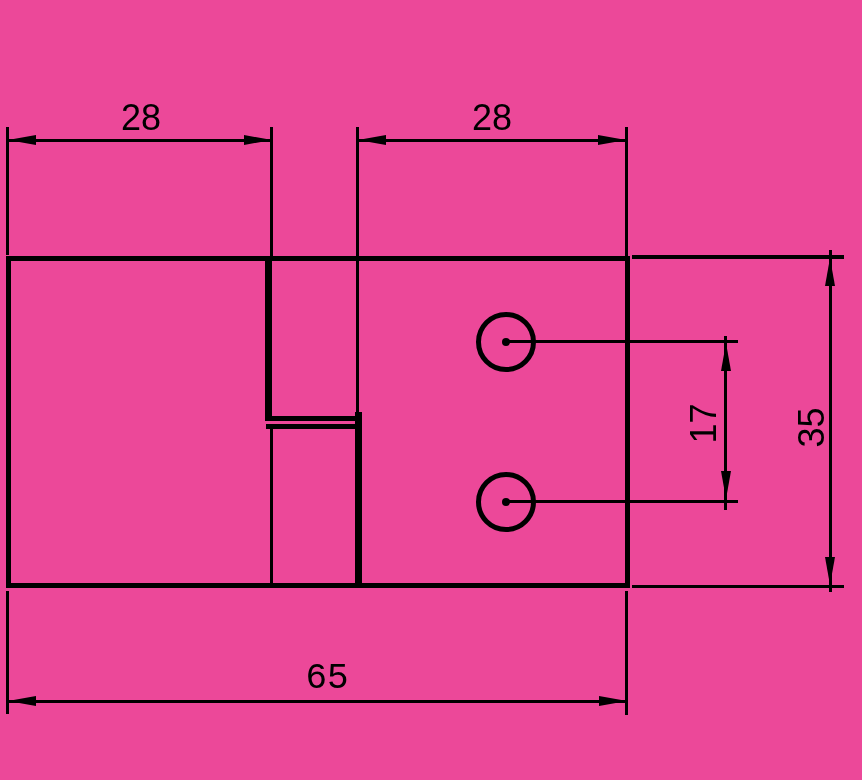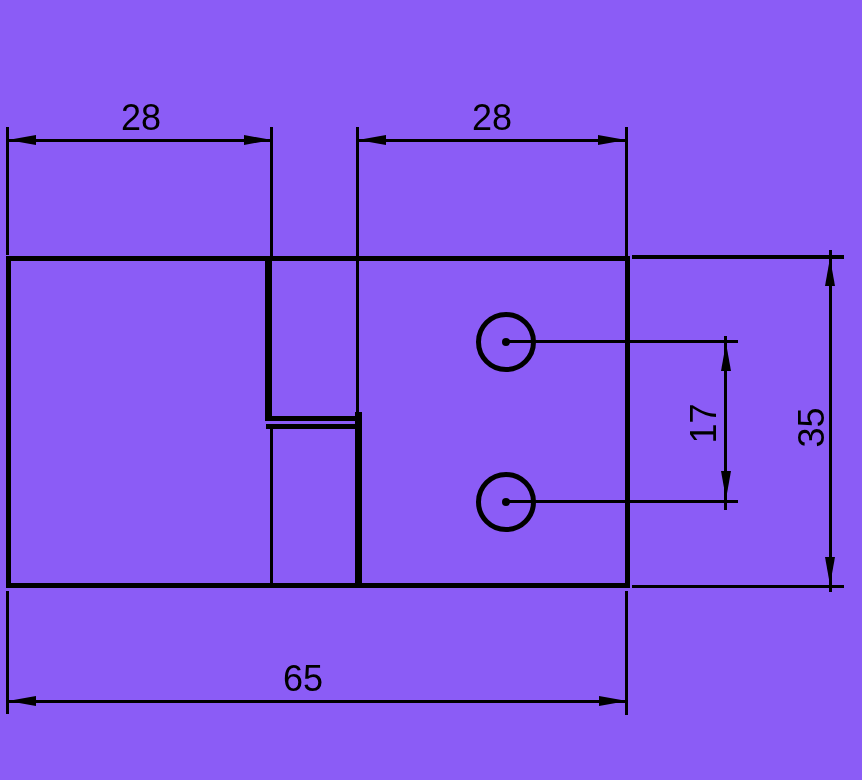--- a/index.html
+++ b/index.html
@@ -1,19 +1,19 @@
 <!DOCTYPE html>
 <html><head>
 <meta charset="utf-8">
 <style>
   html,body{margin:0;padding:0;background:#e8e8e8;}
   .canvas{
     position:relative;
     width:862px;height:780px;
-    background:#8b5cf6;
+    background:#ec4899;
     overflow:hidden;
     font-family:"Liberation Sans", sans-serif;
   }
   .ln{position:absolute;background:#000;}
   .hole{
     position:absolute;width:60px;height:60px;
     border:5px solid #000;border-radius:50%;
     box-sizing:border-box;background:transparent;
   }
   .dot{position:absolute;width:8px;height:8px;border-radius:50%;background:#000;}
@@ -85,17 +85,17 @@
   <div class="arr arr-down" style="left:825px;top:557px;"></div>
   <div class="dim-label rot" style="left:771px;top:409px;">
     <span>35</span>
   </div>
 
   <div class="ln" style="left:6px;top:591px;width:2.5px;height:123px;"></div>
   <div class="ln" style="left:625px;top:591px;width:2.5px;height:124px;"></div>
   <div class="ln" style="left:8px;top:700px;width:619px;height:2.5px;"></div>
   <div class="arr arr-left" style="left:8px;top:696px;"></div>
   <div class="arr arr-right" style="left:599px;top:696px;"></div>
-  <div class="dim-label" style="left:263px;top:660px;">
+  <div class="dim-label" style="left:287px;top:660px;font-family:Liberation Mono, monospace;">
     <span>65</span>
   </div>
 
 </div>
 
 </body></html>

